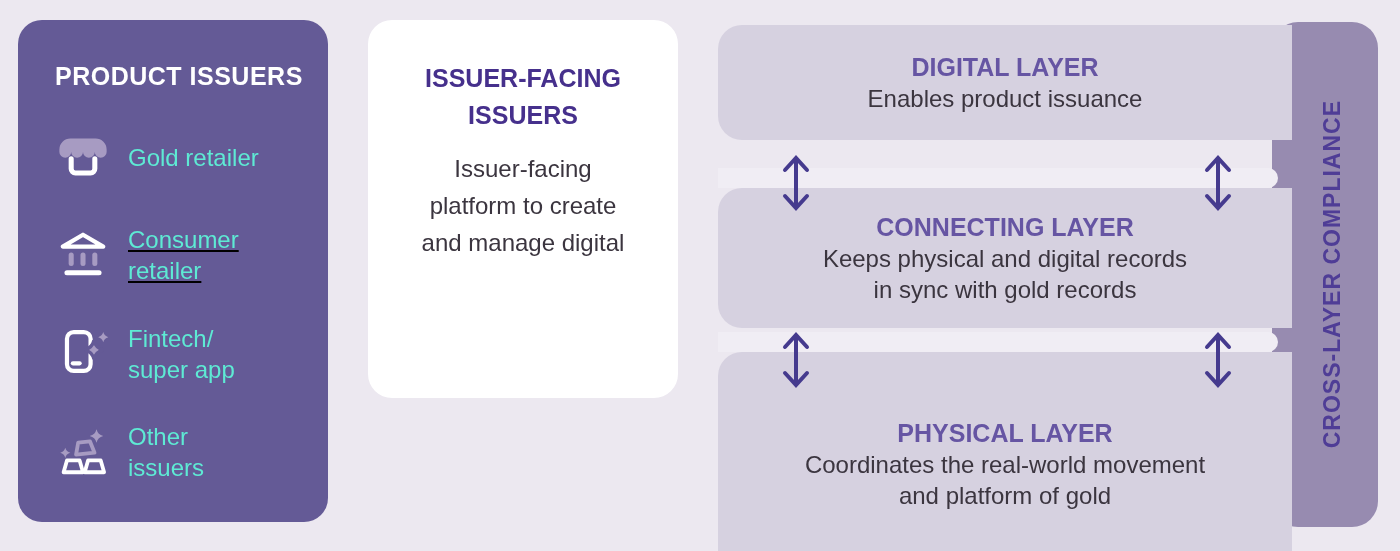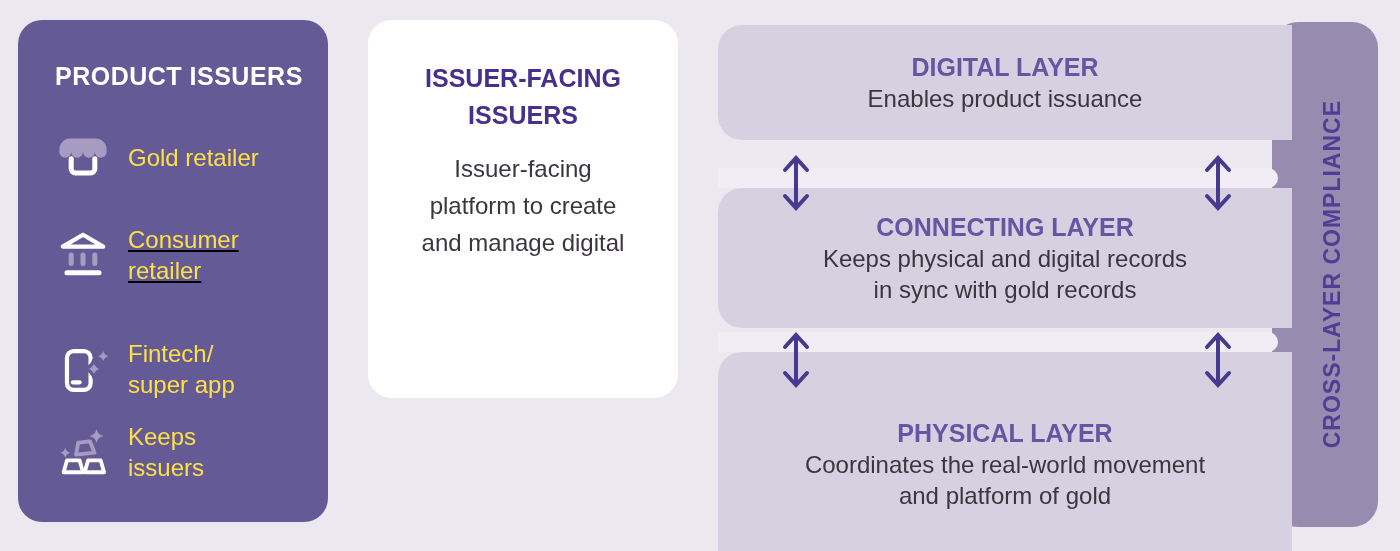--- a/index.html
+++ b/index.html
@@ -15,23 +15,23 @@
   .issuers-panel{
     position:absolute;left:18px;top:20px;width:310px;height:502px;
     background:#645A96;border-radius:24px;
   }
   .issuers-title{
     position:absolute;left:37px;top:42px;
     color:#FFFFFF;font-size:25px;font-weight:bold;letter-spacing:.5px;
   }
   .issuer-row{position:absolute;left:38px;display:flex;align-items:center;height:62px;}
   .issuer-icon{width:54px;height:54px;flex:0 0 54px;margin-right:18px;}
-  .issuer-label{color:#fde047;font-size:24px;line-height:31px;}
+  .issuer-label{color:#5eead4;font-size:24px;line-height:31px;}
   .issuer-label span{display:block;}
-  .row-1{top:106px;}.row-2{top:204px;text-decoration:underline;}.row-3{top:318px;align-items:flex-end;}.row-4{top:401px;}
+  .row-1{top:106px;}.row-2{top:204px;text-decoration:underline;}.row-3{top:303px;}.row-4{top:401px;}
 
   
   .platform-panel{
     position:absolute;left:368px;top:20px;width:310px;height:378px;
     background:#FFFFFF;border-radius:24px;text-align:center;
   }
   .platform-title{
     margin-top:40px;color:#46308C;font-size:25px;font-weight:bold;line-height:37px;
   }
   .platform-title span{display:block;}
@@ -119,21 +119,21 @@
 
     <div class="issuer-row row-4">
       <svg class="issuer-icon" viewBox="0 0 64 64">
         <path d="M27 20 L41 20 L45 34 L23 34 Z" fill="none" stroke="#A79BC2" stroke-width="4.5" stroke-linejoin="round" transform="rotate(-6 34 27)"></path>
         <path d="M13 42 L28 42 L32 56 L9 56 Z" fill="none" stroke="#FFFFFF" stroke-width="4.5" stroke-linejoin="round"></path>
         <path d="M38 42 L53 42 L57 56 L34 56 Z" fill="none" stroke="#FFFFFF" stroke-width="4.5" stroke-linejoin="round"></path>
         <path d="M11 27 Q12.2 31.8 17 33 Q12.2 34.2 11 39 Q9.8 34.2 5 33 Q9.8 31.8 11 27 Z" fill="#A79BC2"></path>
         <path d="M48 5 Q49.6 11.4 56 13 Q49.6 14.6 48 21 Q46.4 14.6 40 13 Q46.4 11.4 48 5 Z" fill="#A79BC2"></path>
       </svg>
       <div class="issuer-label">
-        <span>Keeps</span>
+        <span>Other</span>
           <span>issuers</span>
       </div>
     </div>
   </div>
 
   <div class="platform-panel">
     <div class="platform-title">
       <span>ISSUER-FACING</span>
       <span>ISSUERS</span>
     </div>

